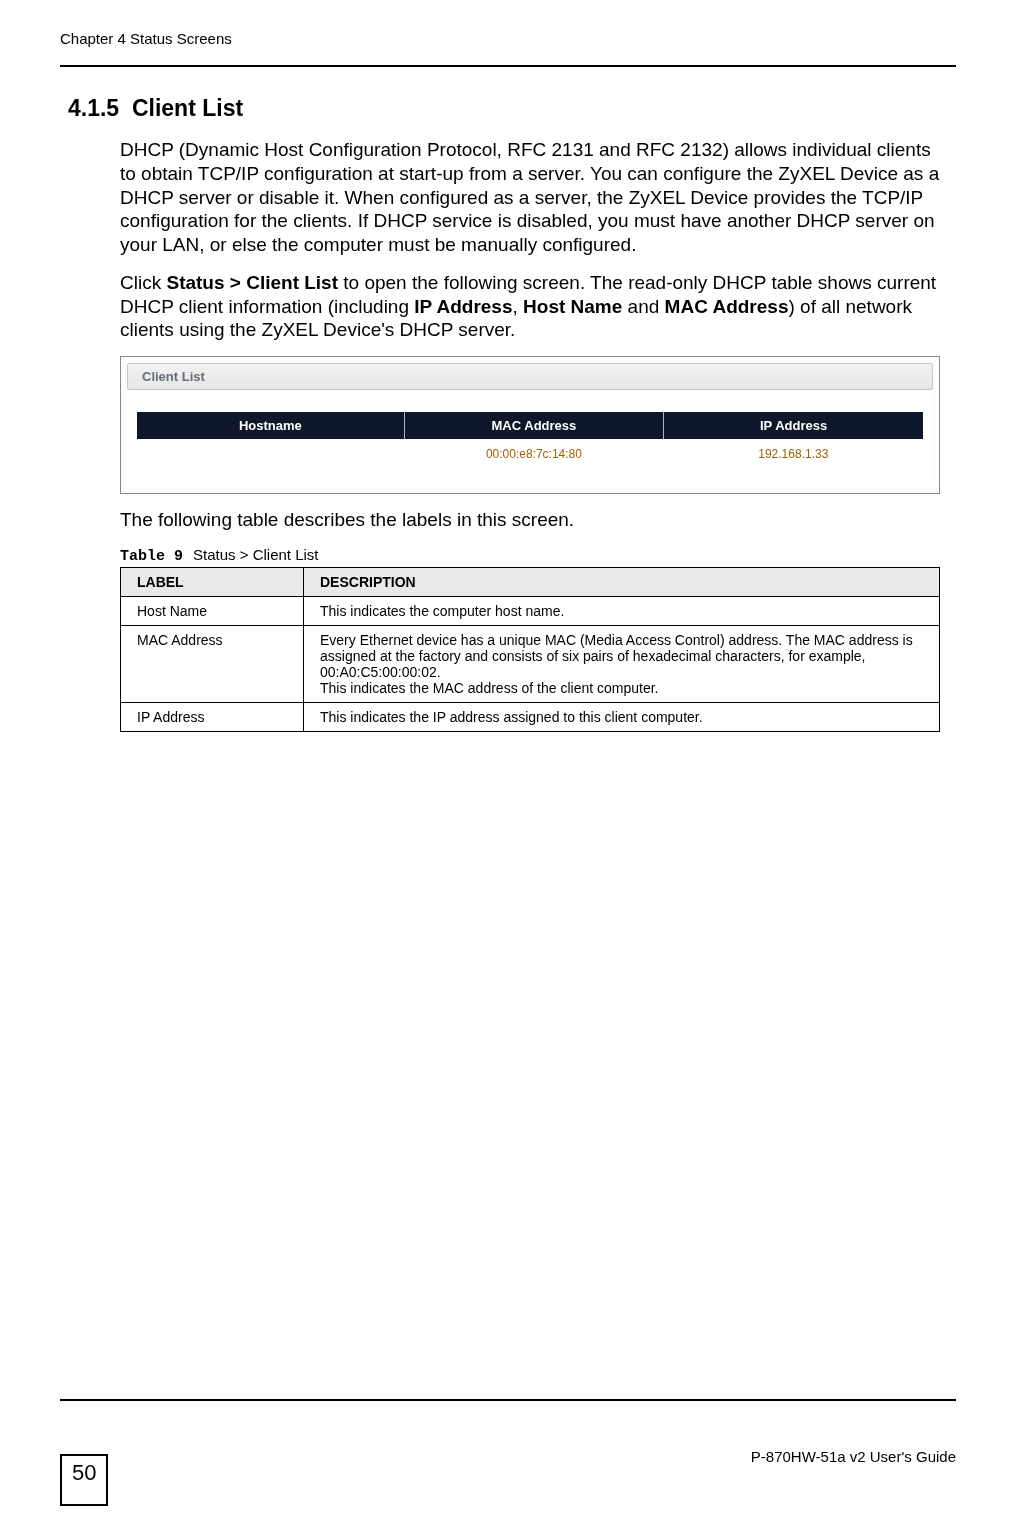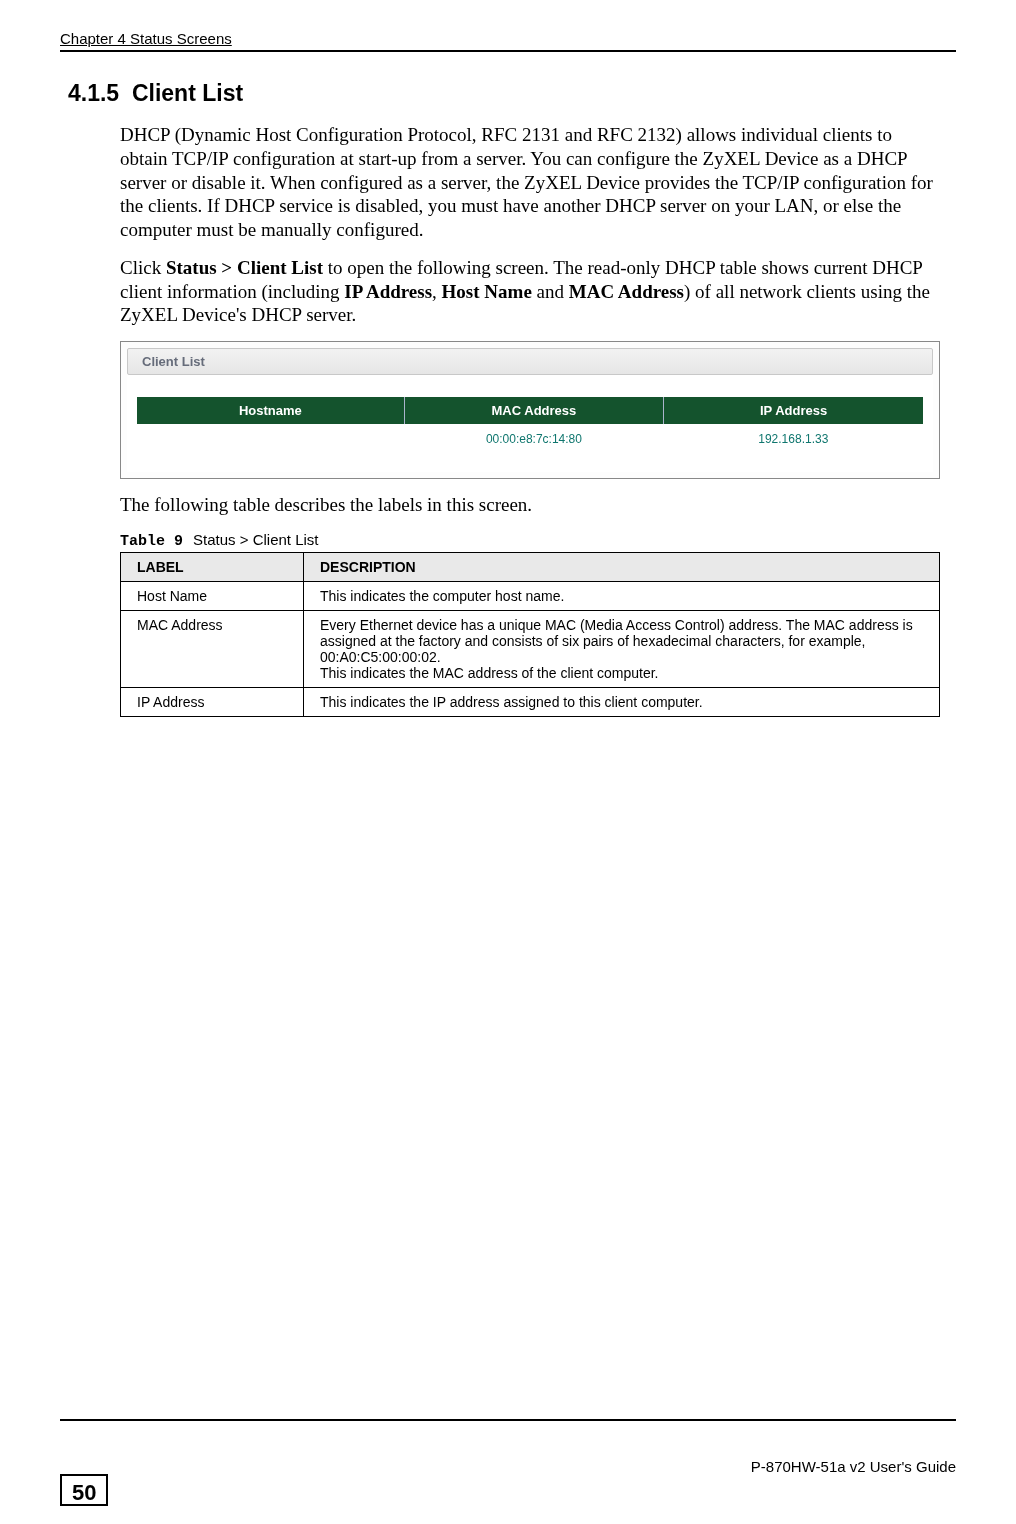--- a/index.html
+++ b/index.html
@@ -13,36 +13,35 @@
   .page {
     padding: 30px 60px 40px 60px;
     box-sizing: border-box;
     min-height: 1524px;
     position: relative;
   }
   .header-row {
     display: flex;
     justify-content: space-between;
     font-size: 15px;
-    padding-bottom: 3px;
-    text-decoration: underline;
+    padding-bottom: 18px;
   }
   .header-rule {
     border: none;
     border-top: 2px solid #000;
     margin: 0 0 28px 0;
   }
   .section-heading {
     font-family: Arial, Helvetica, sans-serif;
     font-weight: bold;
     font-size: 23px;
     margin: 6px 0 16px 8px;
   }
   .body-text {
-    font-family: Liberation Serif, serif;
+    font-family: Liberation Sans, sans-serif;
     font-size: 19px;
     line-height: 1.25;
     margin: 0 16px 14px 60px;
   }
   .bold { font-weight: bold; }
   .figure-caption {
     font-family: Arial, Helvetica, sans-serif;
     font-size: 15px;
     margin: 16px 0 2px 60px;
   }
@@ -70,33 +69,33 @@
   }
   .shot-body {
     background: #fff;
     padding: 22px 10px 18px 10px;
   }
   .clienttable {
     width: 100%;
     border-collapse: collapse;
   }
   .clienttable th {
-    background: #14532d;
+    background: #0f172a;
     color: #fff;
     font-family: Verdana, Arial, sans-serif;
     font-size: 13px;
     font-weight: bold;
     padding: 6px 19px;
     border-right: 1px solid #aab4cc;
   }
   .clienttable th:last-child { border-right: none; }
   .clienttable td {
     font-family: Verdana, Arial, sans-serif;
     font-size: 12px;
-    color: #0f766e;
+    color: #a16207;
     text-align: center;
     padding: 8px 4px;
   }
 
   .table-caption {
     font-family: Arial, Helvetica, sans-serif;
     font-size: 15px;
     margin: 8px 0 2px 60px;
   }
   .table-caption .tabnum { font-weight: bold; margin-right: 10px; font-family: Liberation Mono, monospace; }
@@ -133,22 +132,22 @@
   }
   .footer-row {
     display: flex;
     align-items: center;
     justify-content: space-between;
     font-family: Arial, Helvetica, sans-serif;
     font-size: 15px;
   }
   .pagenum-box {
     border: 2px solid #000;
-    padding: 6px 10px 0 10px;
-    font-weight: bold;
+    padding: 6px 10px 20px 10px;
+    font-weight: normal;
     font-size: 22px;
     line-height: 1;
     margin-top: 47px;
   }
 </style>
 </head>
 <body>
 
 <div class="page">
 

